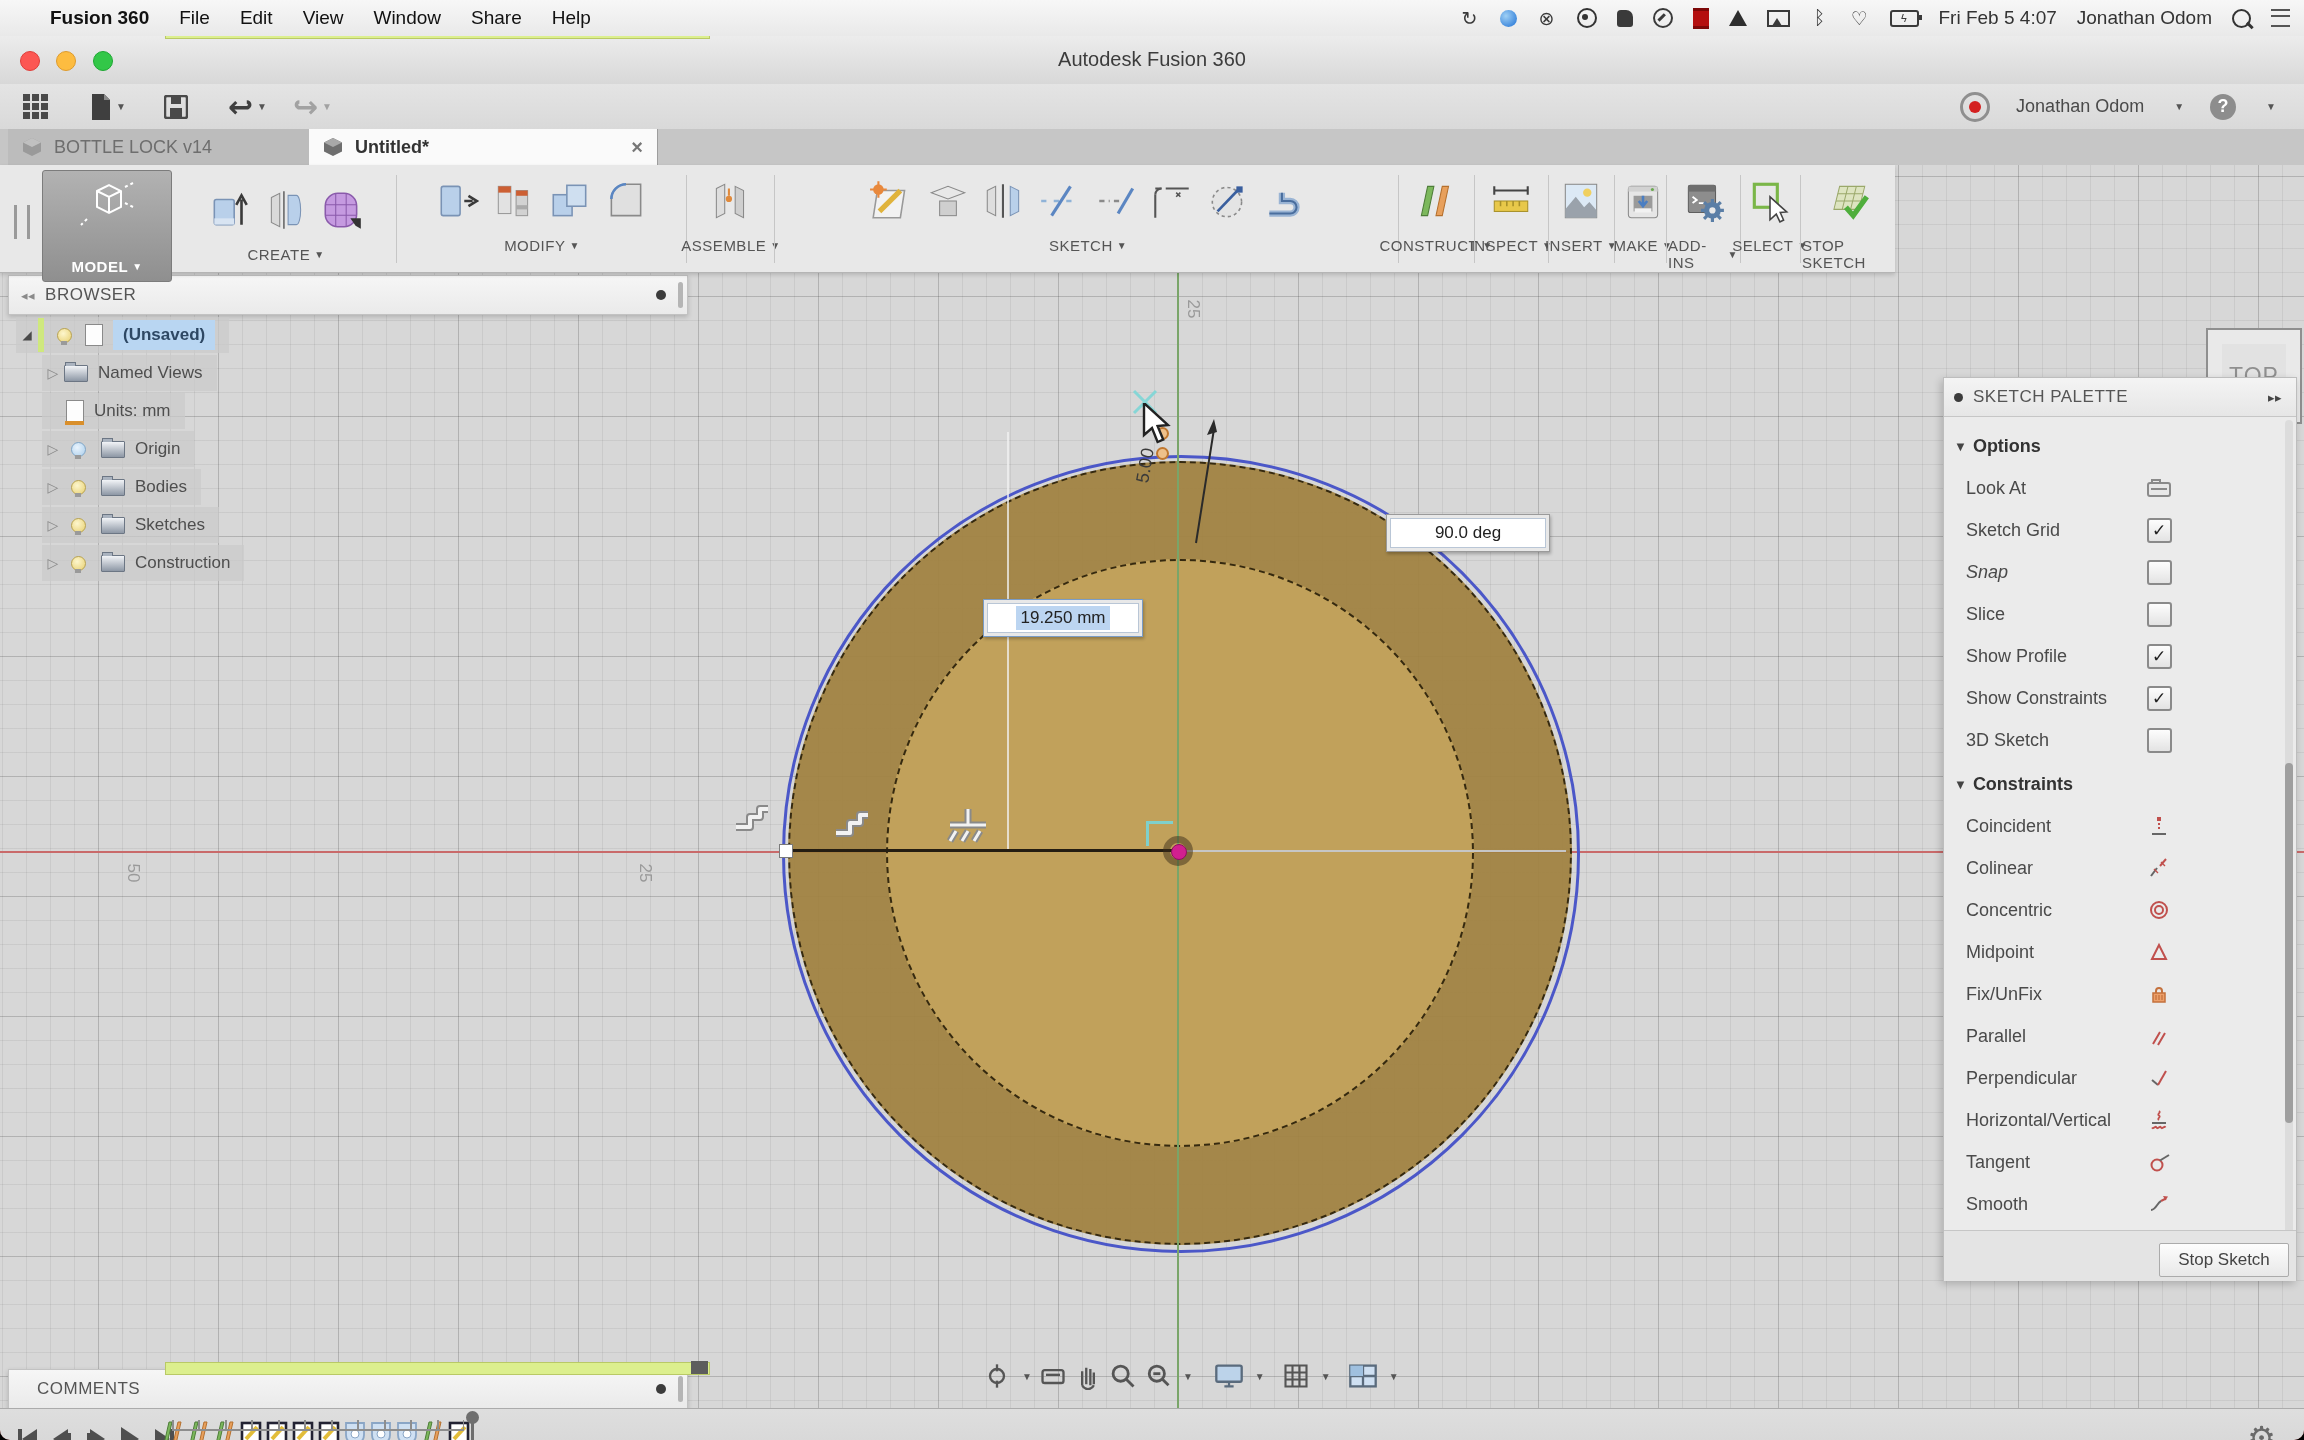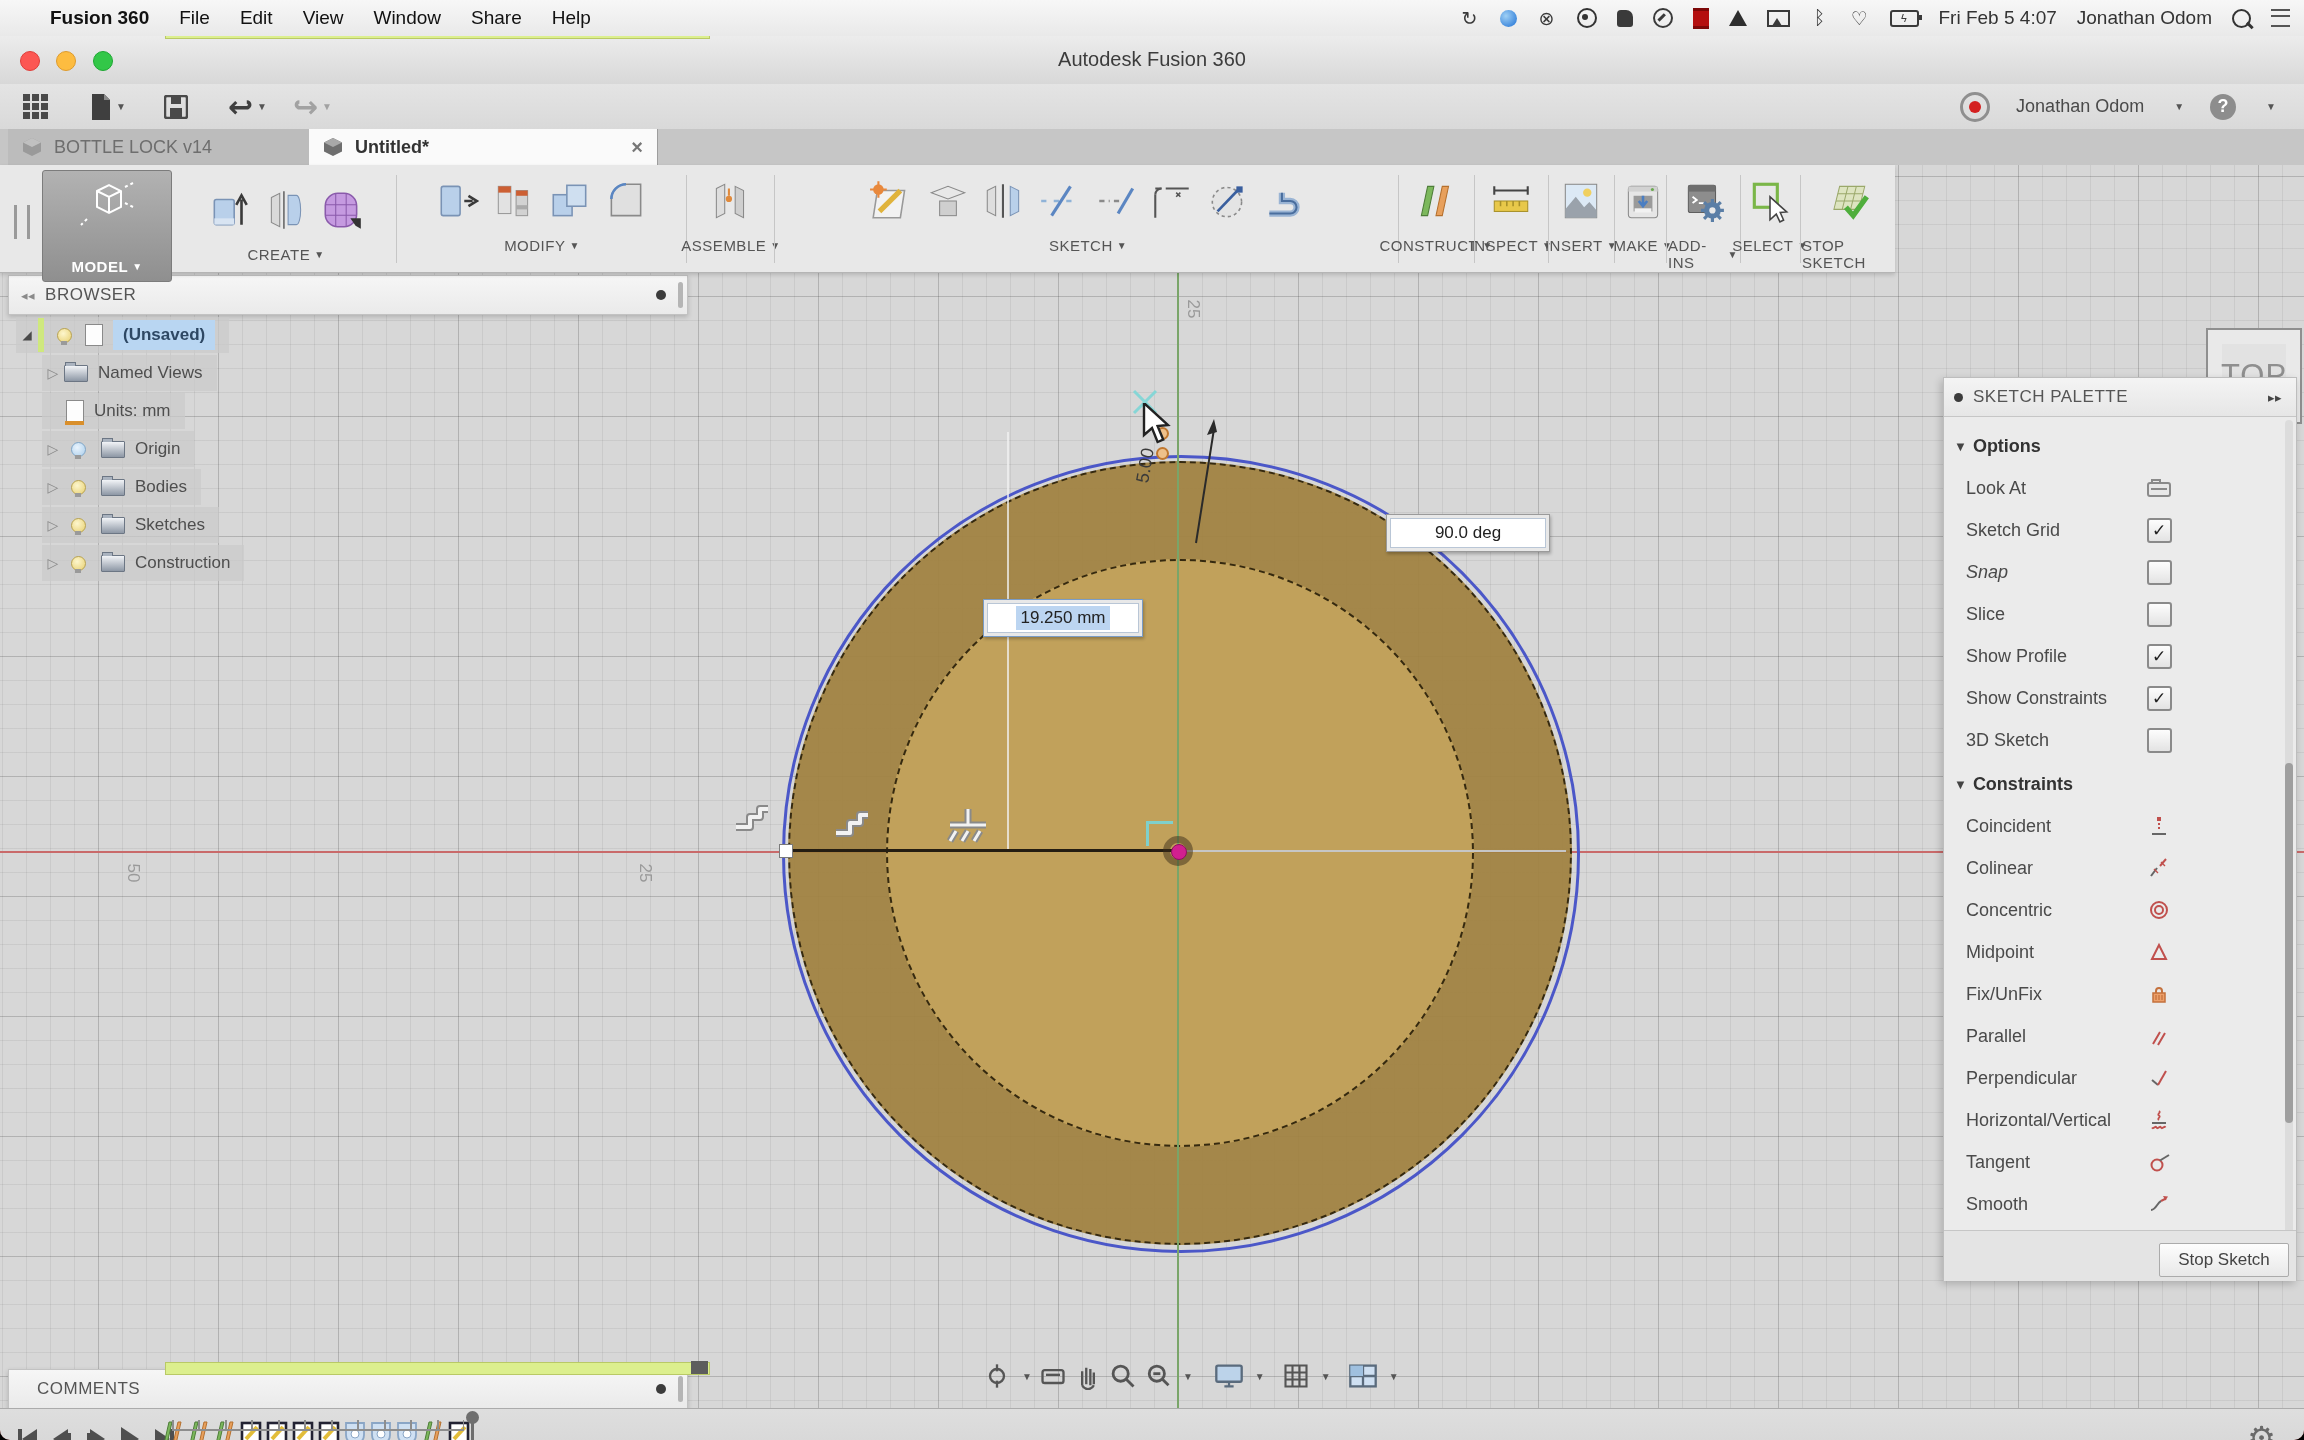--- a/index.html
+++ b/index.html
@@ -62,21 +62,21 @@
       linear-gradient(to bottom, rgba(90,90,90,0.10) 1px, transparent 1px);
     background-size:120px 120px,120px 120px,24px 24px,24px 24px;
     background-position:98px 131px,98px 131px,2px 11px,2px 11px;}
   .axis-red{position:absolute;left:0;top:686px;width:2304px;height:2px;background:#c96a6a;}
   .axis-green{position:absolute;left:1177px;top:100px;width:2px;height:1143px;background:#7aa569;}
   .circ{position:absolute;border-radius:50%;}
   .dim-label{font-size:17px;color:#9a9a9a;}
   .dimbox{position:absolute;background:#e8e8e8;border:1px solid #9a9a9a;box-shadow:1px 2px 3px rgba(0,0,0,0.25);padding:3px;}
   .dimfield{background:#fff;border:1px solid #b9c6d6;height:28px;display:flex;align-items:center;justify-content:center;font-size:17px;color:#222;padding:0 8px;}
   .viewcube{position:absolute;left:2206px;top:163px;width:92px;height:92px;background:#e2e2e2;border:2px solid #8f8f8f;
-    display:flex;align-items:center;justify-content:center;font-size:31px;color:#8f8f8f;letter-spacing:1px;box-shadow:inset 0 0 0 14px #e9e9e9;}
+    display:flex;align-items:center;justify-content:center;font-size:23px;color:#8f8f8f;letter-spacing:1px;box-shadow:inset 0 0 0 14px #e9e9e9;}
   
   .panelhead{background:linear-gradient(#f6f6f6,#eaeaea);border:1px solid #c2c2c2;display:flex;align-items:center;font-size:17px;color:#555;letter-spacing:0.5px;box-shadow:0 2px 5px rgba(0,0,0,0.18);}
   .treerow{position:absolute;height:36px;display:flex;align-items:center;background:rgba(203,203,203,0.72);font-size:17px;color:#4e4e4e;padding:0 14px 0 0;}
   .tri{color:#8b8b8b;font-size:14px;width:22px;text-align:center;}
   .bulb{width:13px;height:13px;border-radius:50%;background:radial-gradient(circle at 40% 35%,#fdf6cd,#e7cf6f);border:1px solid #b9a34f;position:relative;margin:0 7px;}
   .bulb:after{content:"";position:absolute;left:3px;top:12px;width:6px;height:4px;background:#9a9a9a;}
   .bulb.blue{background:radial-gradient(circle at 40% 35%,#eaf4fd,#a9cdeb);border-color:#7fa6c8;}
   .folder{width:22px;height:15px;background:linear-gradient(#f2f4f7,#8d97a5);border:1px solid #6c7684;border-radius:1px;position:relative;margin-right:10px;}
   .folder:before{content:"";position:absolute;left:0;top:-4px;width:9px;height:3px;background:#aab3bf;border:1px solid #6c7684;border-bottom:none;}
   .docic{width:16px;height:20px;background:#fdfdfd;border:1px solid #8a8a8a;position:relative;margin-right:10px;}

